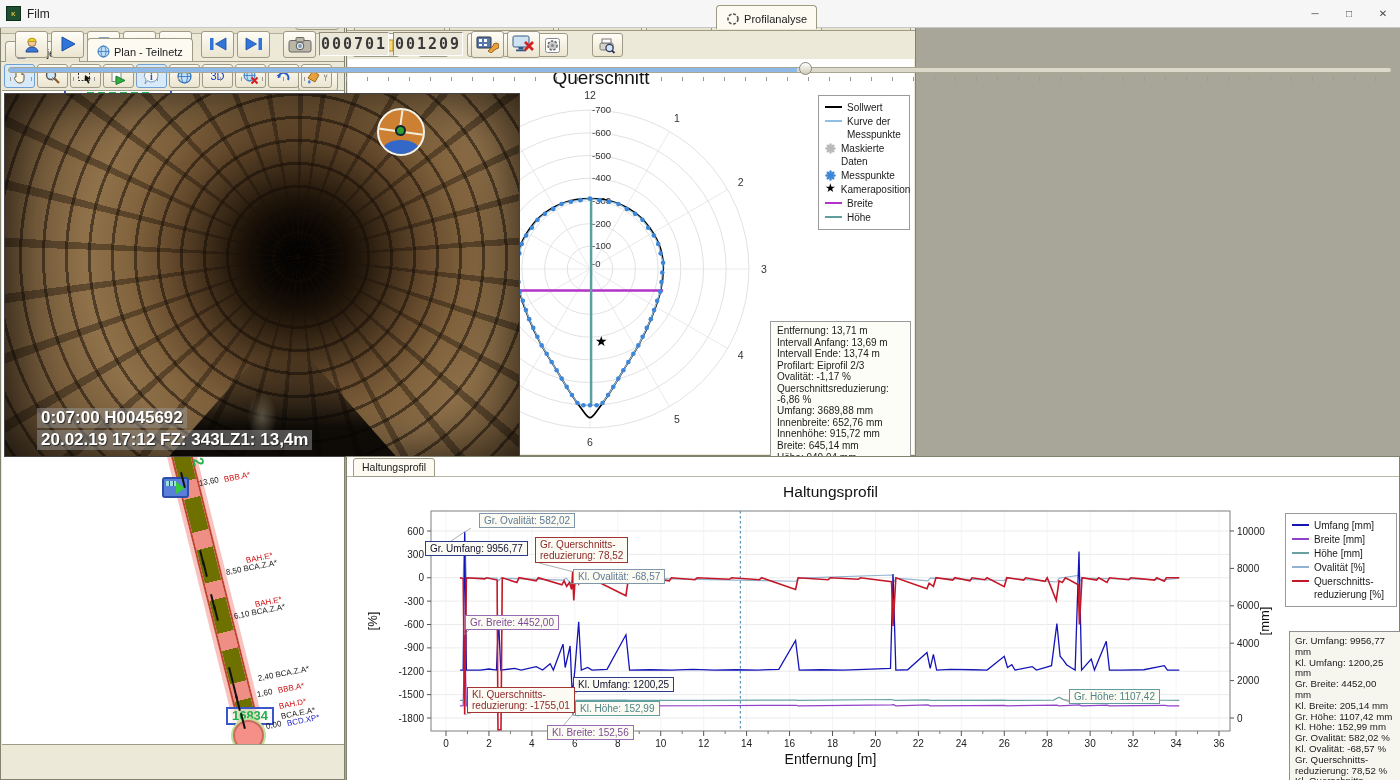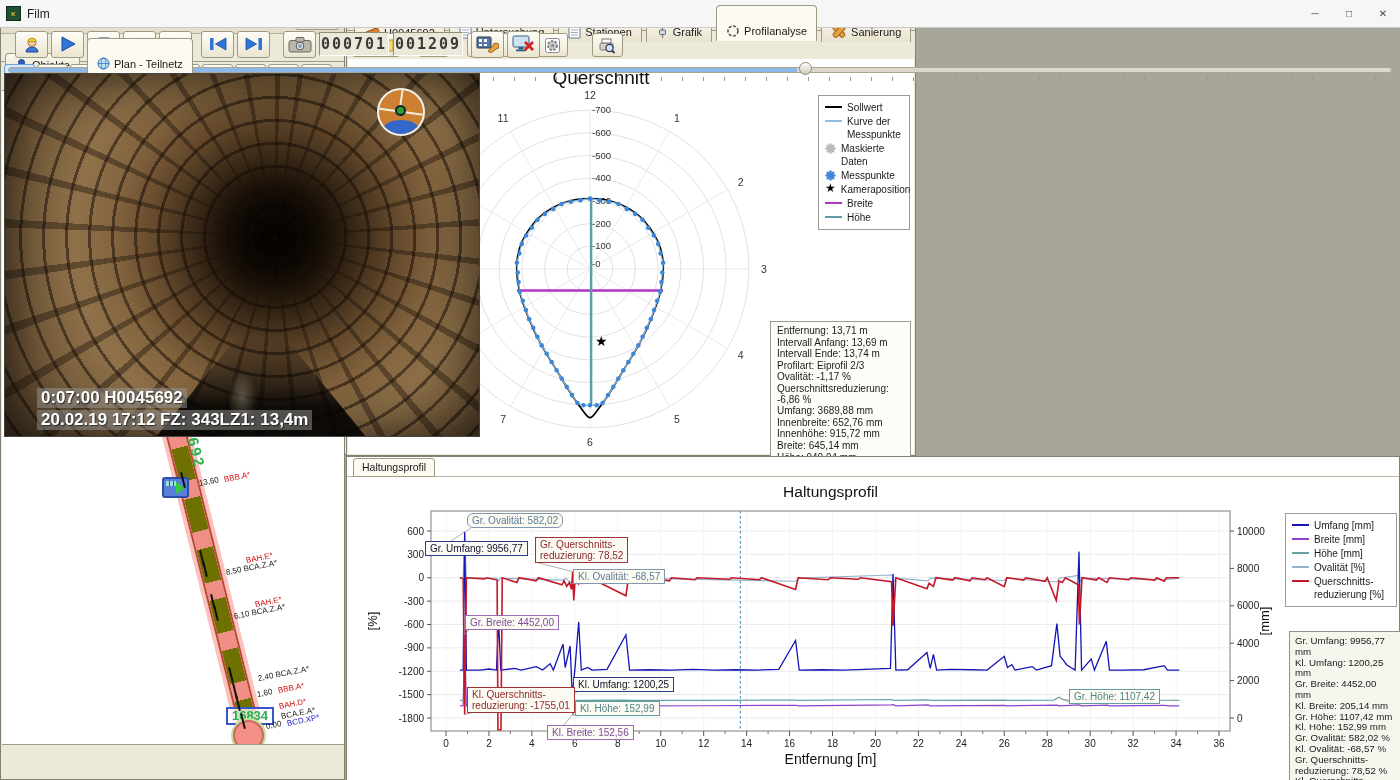--- a/index.html
+++ b/index.html
@@ -19,21 +19,21 @@
   .lp-titlebar { position:absolute; left:0; top:0; right:0; height:33px;
     background:linear-gradient(#f7f5ec,#e2ddc9); border-bottom:1px solid #b3b09c; }
   .win-chip { position:absolute; left:6px; top:11px; width:13px; height:11px; background:#c6c3b2; border:1px solid #8f8c7a; }
   .lp-title { position:absolute; left:0; right:0; top:8px; text-align:center; font-size:12px; }
   .lp-title svg { vertical-align:-3px; margin-right:4px; }
   .lp-collapse { position:absolute; right:5px; top:4px; width:44px; height:25px; font-size:11px; color:#333; gap:2px; }
   .lp-tabs { position:absolute; left:0; top:33px; right:0; height:28px; border-bottom:1px solid #9d9a85; }
   .tab { display:inline-flex; align-items:center; gap:4px; padding:4px 9px 3px; margin:4px 0 0 4px;
          background:linear-gradient(#fbf8ee,#e7e1cc); border:1px solid #9d9a85; border-bottom:none;
          border-radius:4px 4px 0 0; font-size:11px; position:relative; top:1px; cursor:pointer; }
-  .tab.active { background:#fdfbf1; padding-top:18px; top:0; z-index:2; }
+  .tab.active { background:#fdfbf1; padding-top:6px; top:0; z-index:2; }
   .dock-btn { position:absolute; right:6px; top:36px; width:40px; height:21px; }
   .lp-toolbar { position:absolute; left:0; top:61px; right:0; height:28px; display:flex; gap:2px; padding:2px 3px; }
   .lp-toolbar .btn { width:31px; height:24px; }
   .lp-map { position:absolute; left:1px; top:89px; width:342px; height:655px; background:#fff; border-top:1px solid #9d9a85; border-bottom:1px solid #9d9a85; overflow:hidden; }
   .lp-status { position:absolute; left:0; bottom:0; right:0; height:35px; background:#ece9d8; display:flex; align-items:center; padding:0 5px; gap:6px; }
   .lp-status .btn { width:27px; height:26px; }
   .combo { display:flex; align-items:center; background:#fff; border:1px solid #8b897a; height:21px; width:70px; padding-left:5px; font-size:11px; }
   .combo .dd { margin-left:auto; width:16px; height:100%; background:linear-gradient(#f6f3e8,#ddd7c2); border-left:1px solid #8b897a; display:flex; align-items:center; justify-content:center; font-size:6px; color:#444; }
 
   .navpad { position:absolute; width:16px; height:16px; background:#f6f4ea; border:1px solid #b4b19c; border-radius:3px;
@@ -84,21 +84,21 @@
   .fw-toolbar { position:absolute; left:0; top:28px; right:0; height:32px; display:flex; align-items:center; padding:0 5px; }
   .fw-toolbar .btn { height:27px; min-width:33px; margin-right:3px; }
   .lcd { height:24px; width:70px; background:#ecead c; background:#ebe8da; border:1px solid #8f8c7a; border-right-color:#fff; border-bottom-color:#fff;
          font-family:"DejaVu Sans Mono", monospace; font-size:15px; font-weight:bold; letter-spacing:2px; color:#3a3a3a;
          display:flex; align-items:center; justify-content:center; margin-right:4px; }
   .fw-sliderrow { position:absolute; left:0; top:60px; right:0; height:22px; }
   .fw-track { position:absolute; left:8px; right:8px; top:7px; height:6px; background:#dcd9ca; border:1px solid #a9a692; border-radius:3px; }
   .fw-fill { position:absolute; left:0; top:0; bottom:0; width:57%; background:#8db8e8; }
   .fw-knob { position:absolute; left:57%; top:2px; width:13px; height:13px; margin-left:-7px; border-radius:50%; background:linear-gradient(#fff,#cfcaB8); background:linear-gradient(#fff,#cfcab8); border:1px solid #8b897a; cursor:grab; }
   .fw-ticks { position:absolute; left:10px; right:10px; top:17px; height:4px; background:repeating-linear-gradient(90deg,#999 0 1px,transparent 1px 21px); }
-  .fw-video { position:absolute; left:4px; top:73px; width:476px; height:364px; border:1px solid #444; overflow:hidden;
+  .fw-video { position:absolute; left:4px; top:93px; width:516px; height:364px; border:1px solid #444; overflow:hidden;
     background-color:#070503;
     background-image:
       repeating-conic-gradient(from 8deg at 57% 45%, rgba(25,16,8,.40) 0deg 1.8deg, rgba(0,0,0,0) 1.8deg 11deg),
       repeating-radial-gradient(circle at 57% 45%, rgba(18,10,5,.5) 0 3px, rgba(0,0,0,0) 3px 23px),
       radial-gradient(circle at 57% 45%, #020201 0%, #0a0603 9%, #1c1208 16%, #3c2b18 25%, #64492c 36%, #82643e 48%, #8f714a 60%, #7b603e 75%, #5c472e 90%, #4a3926 100%);
     box-shadow:inset 0 0 60px rgba(0,0,0,.7); }
   .fw-water { position:absolute; bottom:0; left:32%; width:44%; height:27%;
     background:linear-gradient(180deg, rgba(8,6,4,0), rgba(4,3,2,.9) 70%);
     clip-path:polygon(38% 0, 62% 0, 100% 100%, 0 100%); }
   .fw-glint { position:absolute; bottom:4%; left:50%; width:30px; height:50px; margin-left:-15px;
@@ -847,21 +847,21 @@
       <div>Kl. Breite: 205,14 mm</div>
       <div>Gr. Höhe: 1107,42 mm</div>
       <div>Kl. Höhe: 152,99 mm</div>
       <div>Gr. Ovalität: 582,02 %</div>
       <div>Kl. Ovalität: -68,57 %</div>
       <div>Gr. Querschnitts-</div>
       <div>reduzierung: 78,52 %</div>
       <div>Kl. Querschnitts-</div>
     </div>
   <div id="hp-anns">
-      <div class="ann steel" style="left: 120px; top: 56px; border-radius: 6px;">Gr. Ovalität: 582,02</div>
+      <div class="ann steel" style="left: 132px; top: 56px;">Gr. Ovalität: 582,02</div>
       <div class="ann navy" style="left: 78px; top: 84px;">Gr. Umfang: 9956,77</div>
       <div class="ann red" style="left: 188px; top: 80px;">Gr. Querschnitts-<br>reduzierung: 78,52</div>
       <div class="ann steel" style="left: 226px; top: 112px;">Kl. Ovalität: -68,57</div>
       <div class="ann purple" style="left: 118px; top: 158px;">Gr. Breite: 4452,00</div>
       <div class="ann navy" style="left: 226px; top: 220px;">Kl. Umfang: 1200,25</div>
       <div class="ann red" style="left: 120px; top: 230px;">Kl. Querschnitts-<br>reduzierung: -1755,01</div>
       <div class="ann teal" style="left: 228px; top: 244px;">Kl. Höhe: 152,99</div>
       <div class="ann purple" style="left: 200px; top: 268px;">Kl. Breite: 152,56</div>
       <div class="ann teal" style="left: 722px; top: 232px;">Gr. Höhe: 1107,42</div>
     </div>

